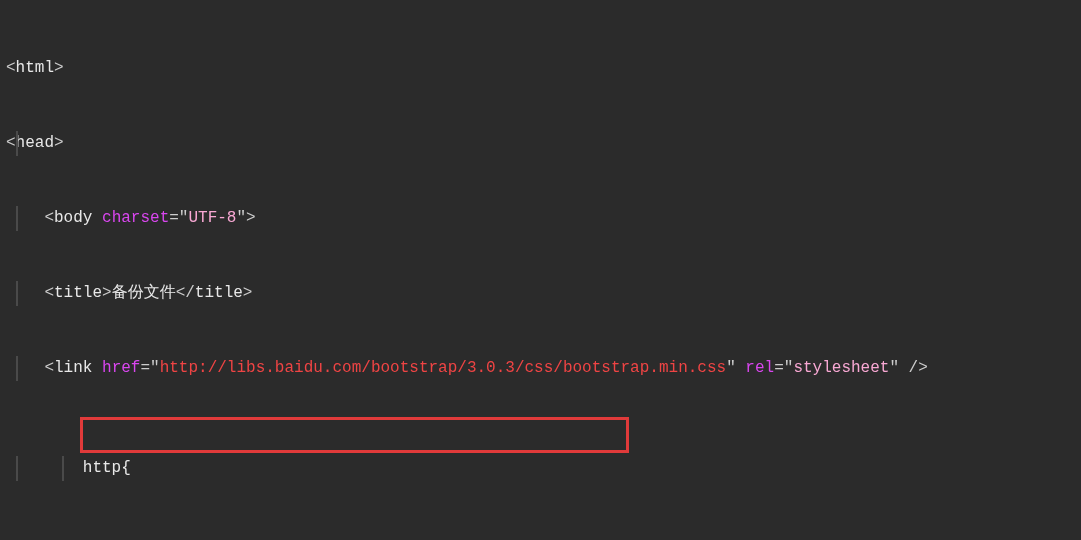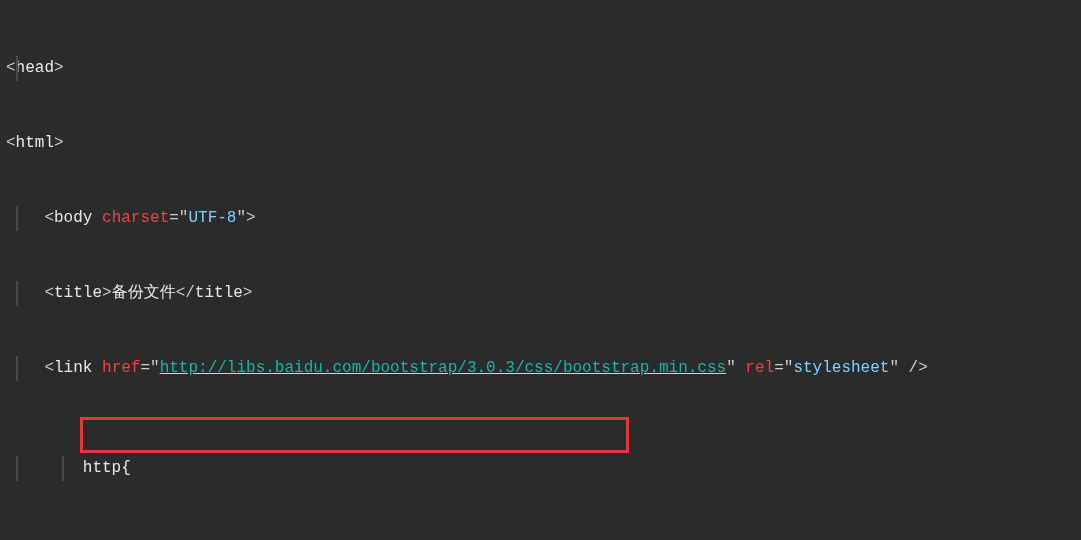--- a/index.html
+++ b/index.html
@@ -3,34 +3,34 @@
 <meta charset="utf-8">
 <style>
   html,body{margin:0;padding:0;background:#2b2b2b;width:1081px;height:540px;overflow:hidden}
   .editor{font-family:Consolas,Menlo,"Courier New",monospace;font-size:16px;line-height:25px;color:#d4d4d4;padding:6px 0 0 6px;white-space:pre}
   .line{position:relative;height:25px}
   .gutter{position:absolute;left:10px;top:0;bottom:0;width:2px;background:#4a4a4a}
   .gutter.g1{left:10px}
   .gutter.g2{left:56px}
   .punc{color:#cccccc}
   .tag{color:#e8e8e8}
-  .attr{color:#ef4444}
-  .val{color:#7dd3fc}
-  .url{color:#14b8a6;text-decoration:underline;text-decoration-color:#d4d4d4}
+  .attr{color:#d946ef}
+  .val{color:#f9a8d4}
+  .url{color:#ef4444;text-decoration-color:#d4d4d4}
   .txt{color:#e8e8e8}
   .box{position:absolute;border:3px solid #e03a3a;height:30px;pointer-events:none}
 </style>
 </head>
 <body>
 
 <div class="editor">
 
+<div class="line"><span class="punc">&lt;</span><span class="tag">html</span><span class="punc">&gt;</span></div>
+
 <div class="line"><span class="gutter g1"></span><span class="punc">&lt;</span><span class="tag">head</span><span class="punc">&gt;</span></div>
-
-<div class="line"><span class="punc">&lt;</span><span class="tag">html</span><span class="punc">&gt;</span></div>
 
 <div class="line"><span class="gutter g1"></span>    <span class="punc">&lt;</span><span class="tag">body</span><span> </span><span class="attr">charset</span><span class="punc">="</span><span class="val">UTF-8</span><span class="punc">"</span><span class="punc">&gt;</span></div>
 
 <div class="line"><span class="gutter g1"></span>    <span class="punc">&lt;</span><span class="tag">title</span><span class="punc">&gt;</span><span class="txt">备份文件</span><span class="punc">&lt;/</span><span class="tag">title</span><span class="punc">&gt;</span></div>
 
 <div class="line"><span class="gutter g1"></span>    <span class="punc">&lt;</span><span class="tag">link</span><span> </span><span class="attr">href</span><span class="punc">="</span><span class="url">http://libs.baidu.com/bootstrap/3.0.3/css/bootstrap.min.css</span><span class="punc">"</span><span> </span><span class="attr">rel</span><span class="punc">="</span><span class="val">stylesheet</span><span class="punc">"</span><span> </span><span class="punc">/&gt;</span></div>
 
 
 <div class="line"><span class="gutter g1"></span><span class="gutter g2"></span>        <span class="txt">http{</span></div>
 

